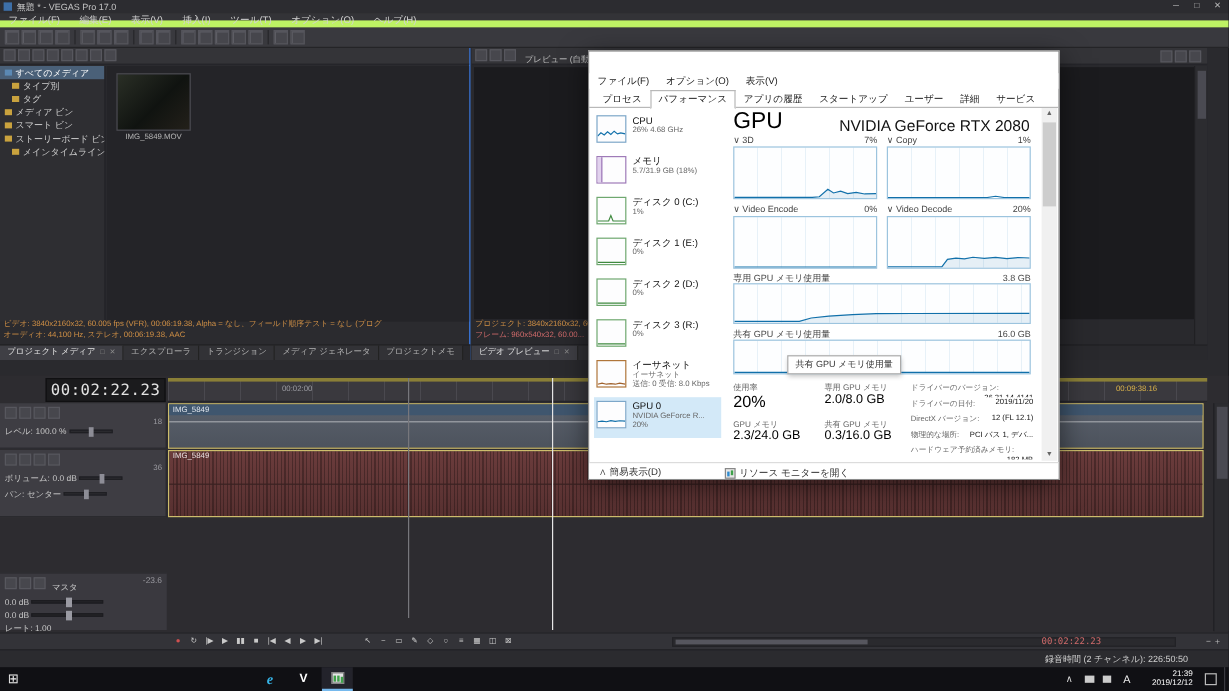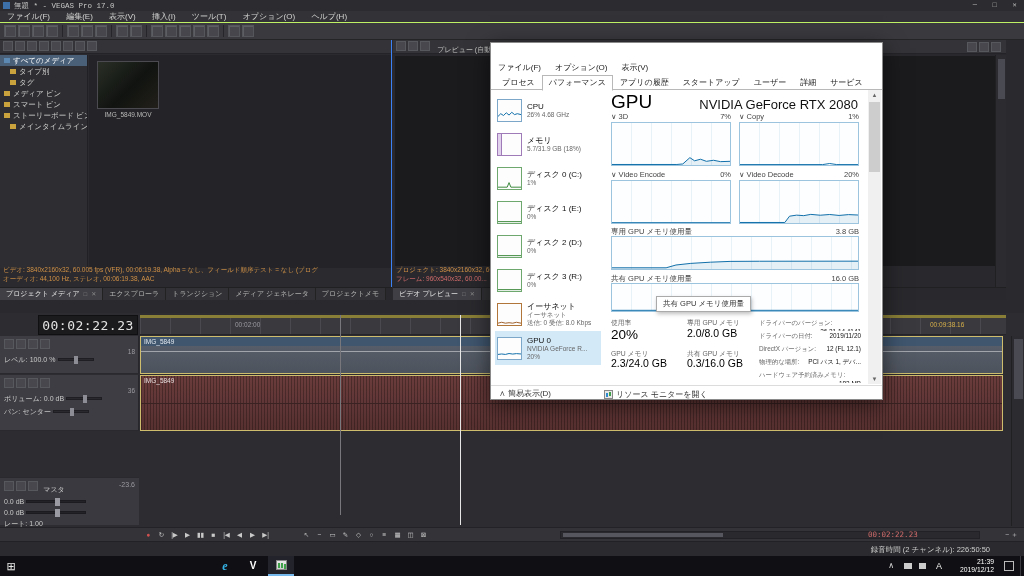--- a/index.html
+++ b/index.html
@@ -4,26 +4,26 @@
 <style>
   * { box-sizing: border-box; margin: 0; padding: 0; }
   html,body { background:#000; }
   #screen {
     position: relative; width: 1024px; height: 576px; overflow: hidden;
     font-family: "Liberation Sans", sans-serif; background:#2a2a2e; color:#ccc;
     font-size: 8px;
   }
   .abs { position: absolute; }
   
-  .vg-titlebar { left:0; top:0; width:1024px; height:11px; background:#2c2c30;font-family:Liberation Mono, monospace; }
+  .vg-titlebar { left:0; top:0; width:1024px; height:11px; background:#2c2c30; }
   .vg-title { left:14px; top:1px; font-size:7.5px; color:#c6c6c6; }
   .vg-appicon { left:3px; top:2px; width:7px; height:7px; background:#3d6fa8; }
   .winbtn { width:15px; height:10px; font-size:7px; color:#bbb; text-align:center; line-height:10px; display:inline-block; }
   .vg-winbtns { right:2px; top:0; }
-  .vg-menubar { left:0; top:11px; width:1024px; height:12px; background:#333337; border-bottom:1px solid #bef264;}
+  .vg-menubar { left:0; top:11px; width:1024px; height:12px; background:#333337; border-bottom:6px solid #bef264;}
   .vg-menu-item { display:inline-block; padding:0 7px; font-size:8px; color:#d2d2d2; line-height:12px; }
   .vg-toolbar { left:0; top:23px; width:1024px; height:17px; background:#39393e; border-bottom:1px solid #242427; padding-left:3px;}
   .ticon { width:12px; height:12px; background:#46464c; border:1px solid #55555c; display:inline-block; margin:2px 1px; box-shadow: inset 1px 1px 0 #5d5d64; }
   .tsep { display:inline-block; width:1px; height:12px; background:#26262a; margin:2px 3px; vertical-align:top;}
   
   .vg-left { left:0; top:40px; width:392px; height:260px; background:#2b2b2f; border-right:1px solid #3b82f6; }
   .panel-tb { height:14px; background:#343438; border-bottom:1px solid #242428; padding-left:2px; }
   .ticon-s { width:10px; height:10px; background:#47474d; border:1px solid #57575e; display:inline-block; margin:1px 1px; }
   .tree { position:absolute; left:0; top:15px; width:88px; bottom:32px; background:#2e2e32; border-right:1px solid #212125; overflow:hidden;}
   .tree-item { font-size:7.5px; color:#cfcfcf; padding:1px 2px 1px 4px; white-space:nowrap; line-height:9px;}
@@ -95,21 +95,21 @@
   .tm-title { left:24px; top:4px; font-size:8.5px; color:#000; }
   .tm-icon { left:7px; top:4px; width:10px; height:10px; background:#2e8bd0; }
   .tm-icon::after { content:""; position:absolute; left:2px; bottom:2px; width:1.5px; height:4px; background:#fff; box-shadow:2.5px 0 0 #fff, 5px 1px 0 #fff; }
   .tm-winbtn { display:inline-block; width:24px; height:17px; font-size:8px; color:#444; text-align:center; line-height:17px;}
   .tm-menubar { left:0; top:18px; width:100%; height:13px; background:#fff; }
   .tm-menu-item { display:inline-block; padding:0 7px; font-size:8px; color:#222; line-height:13px; }
   .tm-tabs { left:0; top:31px; width:100%; height:16px; border-bottom:1px solid #b8b8b8; padding-left:4px; }
   .tm-tab { display:inline-block; padding:0 6px; font-size:8px; color:#222; line-height:14px; position:relative; top:1px; border:1px solid transparent;}
   .tm-tab.active { background:#fff; border:1px solid #b8b8b8; border-bottom-color:#fff; }
   .tm-side { left:4px; top:50px; width:106px; bottom:16px; }
-  .tm-side-item { position:relative; height:34px; display:flex; align-items:center; padding:3px 2px; }
+  .tm-side-item { position:relative; height:34px; display:flex; align-items:flex-start; padding:3px 2px; }
   .tm-side-item.sel { background:#d3e9f8; }
   .mini { width:25px; height:23px; border:1px solid #7da7c9; background:#fdfdfe; margin-right:5px; flex:none; position:relative; }
   .mini svg { position:absolute; left:0; top:0; width:100%; height:100%; }
   .tm-side-name { font-size:8px; color:#111; line-height:9px;}
   .tm-side-sub { font-size:6.5px; color:#666; line-height:8px;}
   .tm-side-detail { font-size:6.5px; color:#666; line-height:8px;}
   .gpu-big-title { left:120px; top:48px; font-size:19px; color:#000; font-weight:400; }
   .gpu-device { right:24px; top:54px; font-size:13px; color:#111; }
   .ch-label { font-size:7.5px; color:#444; }
   .ch-val { font-size:7.5px; color:#444; text-align:right; }

